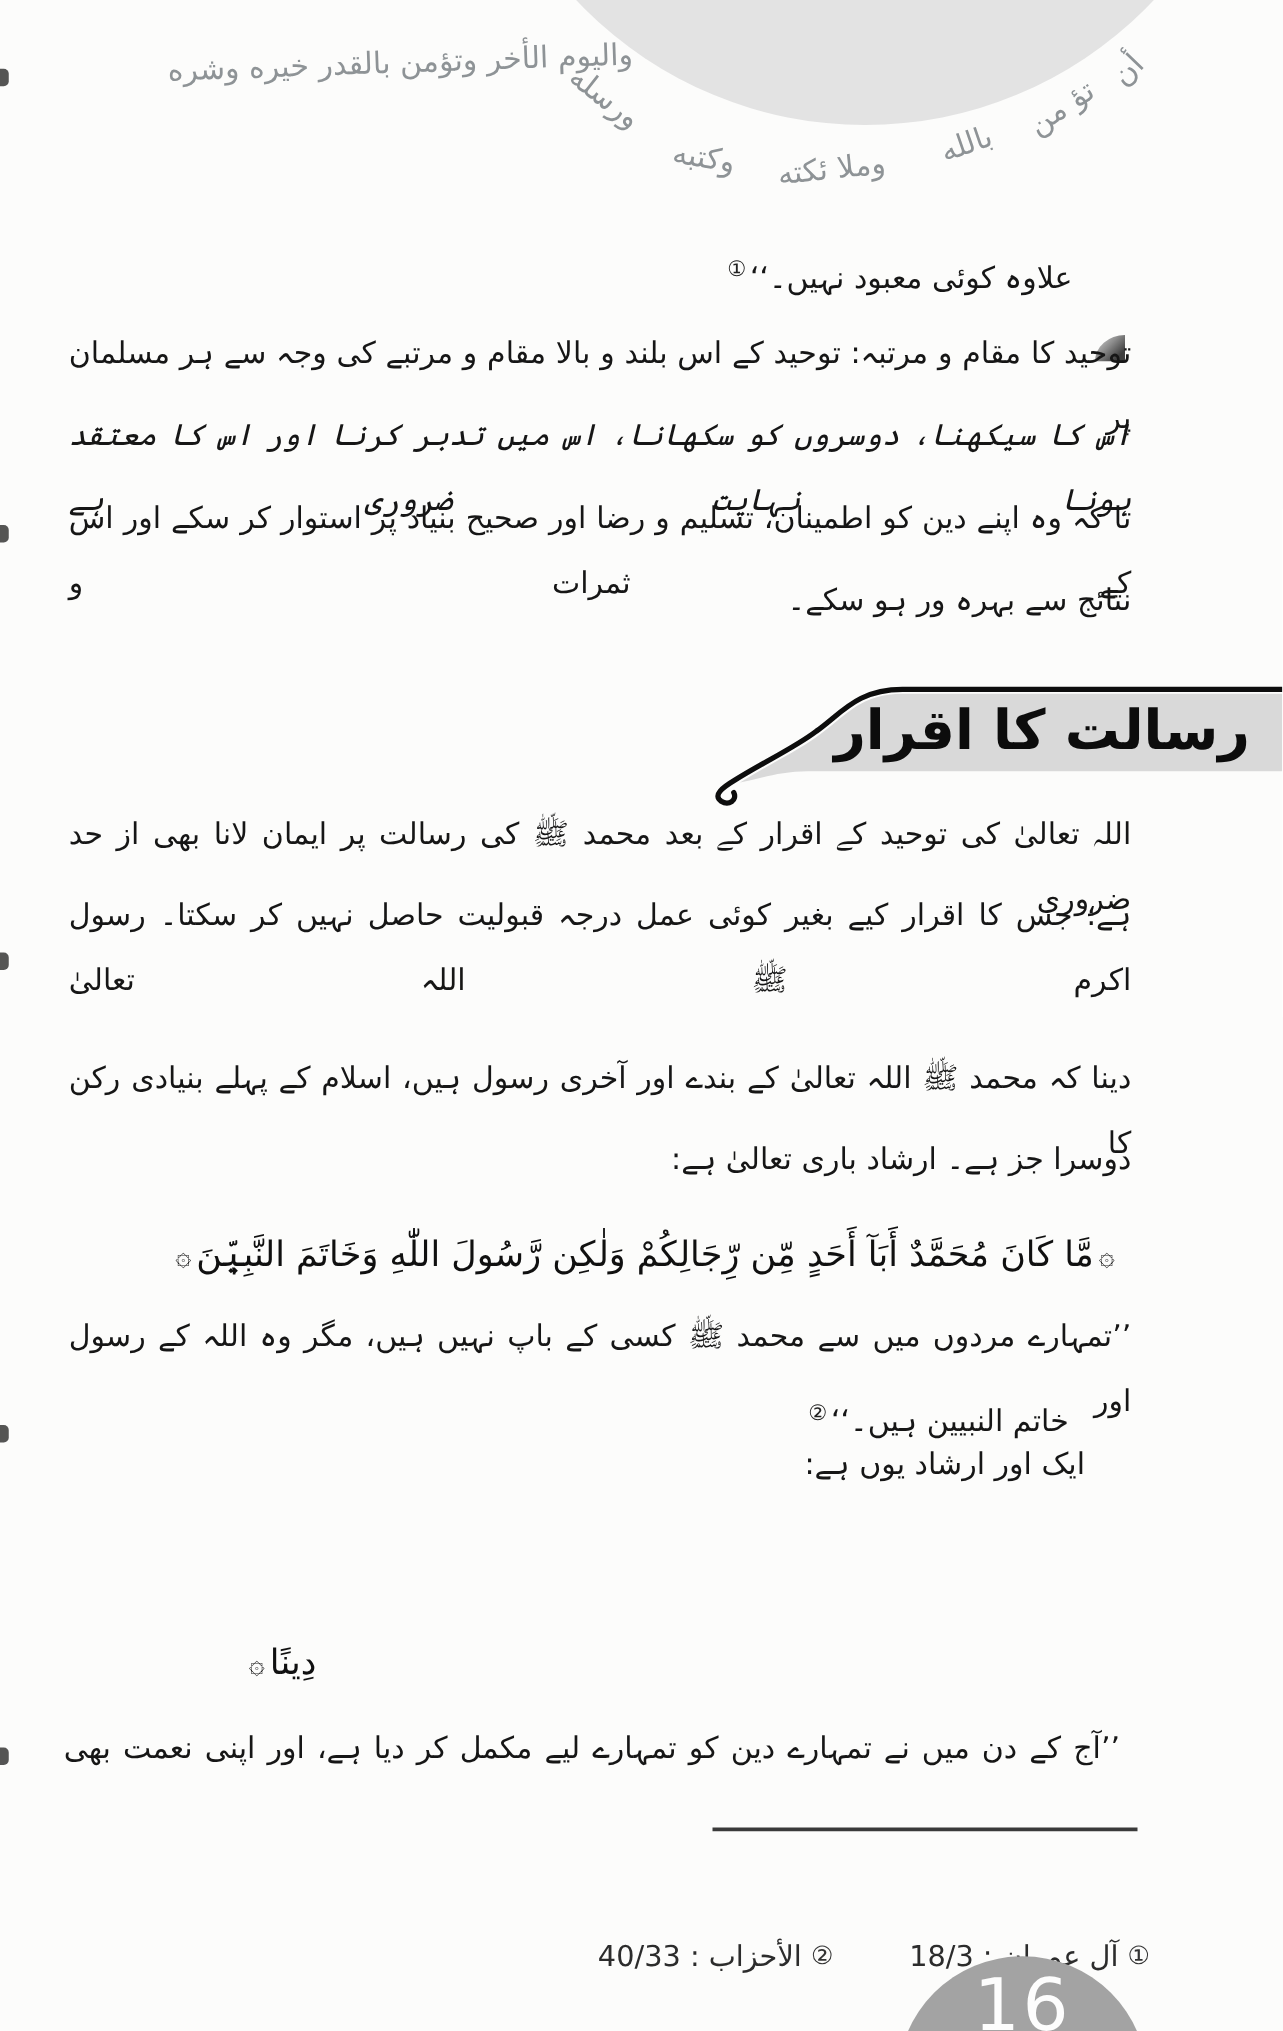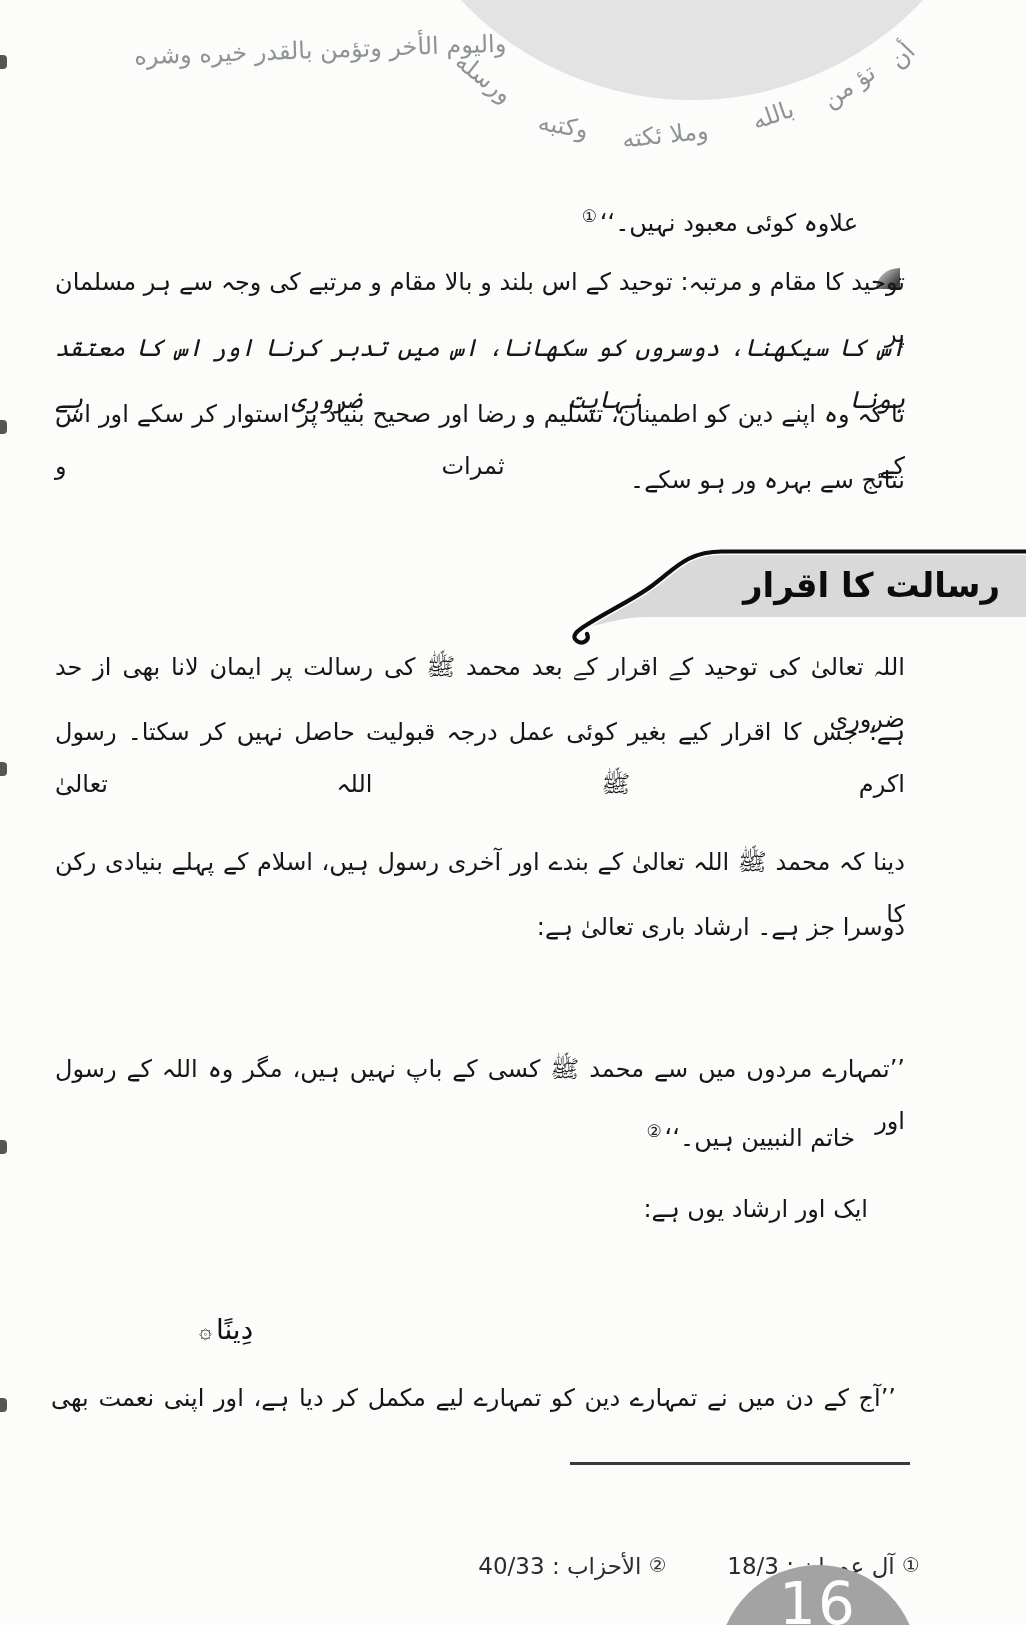--- a/index.html
+++ b/index.html
@@ -30,21 +30,21 @@
     line-height:52px; height:54px; white-space:nowrap;
   }
   .just{ right:121px; width:850px; white-space:normal;
          text-align:justify; text-align-last:justify; overflow:visible;margin-left:27px;}
   .ralign{ text-align:right; }
   .fnref{ font-size:17px; vertical-align:super; color:#222; padding:0 3px;}
   
   .banner-svg{ position:absolute; left:550px; top:541px; }
   .banner-title{
     position:absolute; left:838px; top:556px; width:162px; height:58px;
-    font-size:34px; font-weight:bold; color:#0c0c0c; text-align:center;
+    font-size:44px; font-weight:bold; color:#0c0c0c; text-align:center;
     line-height:58px; direction:rtl; white-space:nowrap;
   }
   
   .verse{
     position:absolute; direction:rtl; color:#101010; font-size:28px;
     line-height:60px; white-space:nowrap;
   }
   .bracket{ font-size:22px; color:#1a1a1a; padding:0 4px; vertical-align:1px;}
   
   .qbullet{
@@ -105,27 +105,30 @@
     <path d="M 476 14 L 172 14 C 140 14 128 30 108 45 C 90 59 66 70 42 85 C 58 82 74 76 96 76 L 476 76 Z" fill="#d9d9d9"></path>
     <path d="M 476 10.5 L 172 10.5 C 136 10.5 124 29 103 44 C 86 57 62 68 38 83 C 28 89 20 95 27 100 C 33 104 40 99 37 93" fill="none" stroke="#0d0d0d" stroke-width="4.2" stroke-linecap="round"></path>
   </svg>
   <div class="banner-title">رسالت کا اقرار</div>
 
   <div class="uline just" style="top:641px;">اللہ تعالیٰ کی توحید کے اقرار کے بعد محمد ﷺ کی رسالت پر ایمان لانا بھی از حد ضروری</div>
   <div class="uline just" style="top:706px;">ہے؛ جس کا اقرار کیے بغیر کوئی عمل درجہ قبولیت حاصل نہیں کر سکتا۔ رسول اکرم ﷺ اللہ تعالیٰ</div>
   <div class="uline just" style="top:836px;">دینا کہ محمد ﷺ اللہ تعالیٰ کے بندے اور آخری رسول ہیں، اسلام کے پہلے بنیادی رکن کا</div>
   <div class="uline ralign" style="top:901px; right:121px;">دوسرا جز ہے۔ ارشاد باری تعالیٰ ہے:</div>
 
+  <div class="verse" style="top:974px; left:110px; width:812px; text-align:center;">
+    <span class="bracket">۞</span><span>مَّا كَانَ مُحَمَّدٌ أَبَآ أَحَدٍ مِّن رِّجَالِكُمْ وَلٰكِن رَّسُولَ اللّٰهِ وَخَاتَمَ النَّبِيّٖنَ</span><span class="bracket">۞</span>
+  </div>
 
   <div class="uline just" style="top:1043px;">’’تمہارے مردوں میں سے محمد ﷺ کسی کے باپ نہیں ہیں، مگر وہ اللہ کے رسول اور</div>
   <div class="uline ralign" style="top:1105px; right:171px;">
     <span>خاتم النبیین ہیں۔‘‘</span><sup class="fnref">②</sup>
   </div>
 
-  <div class="uline ralign" style="top:1183px; right:158px;">ایک اور ارشاد یوں ہے:</div>
+  <div class="uline ralign" style="top:1145px; right:158px;">ایک اور ارشاد یوں ہے:</div>
 
   <div class="verse" style="top:1300px; left:195px;">
     <span>دِينًا</span><span class="bracket">۞</span>
   </div>
 
   <div class="uline just" style="top:1372px; right:130px; width:845px;">’’آج کے دن میں نے تمہارے دین کو تمہارے لیے مکمل کر دیا ہے، اور اپنی نعمت بھی</div>
 
   <div class="fnsep"></div>
   <div class="fnrow">
     <span class="marker">①</span>

